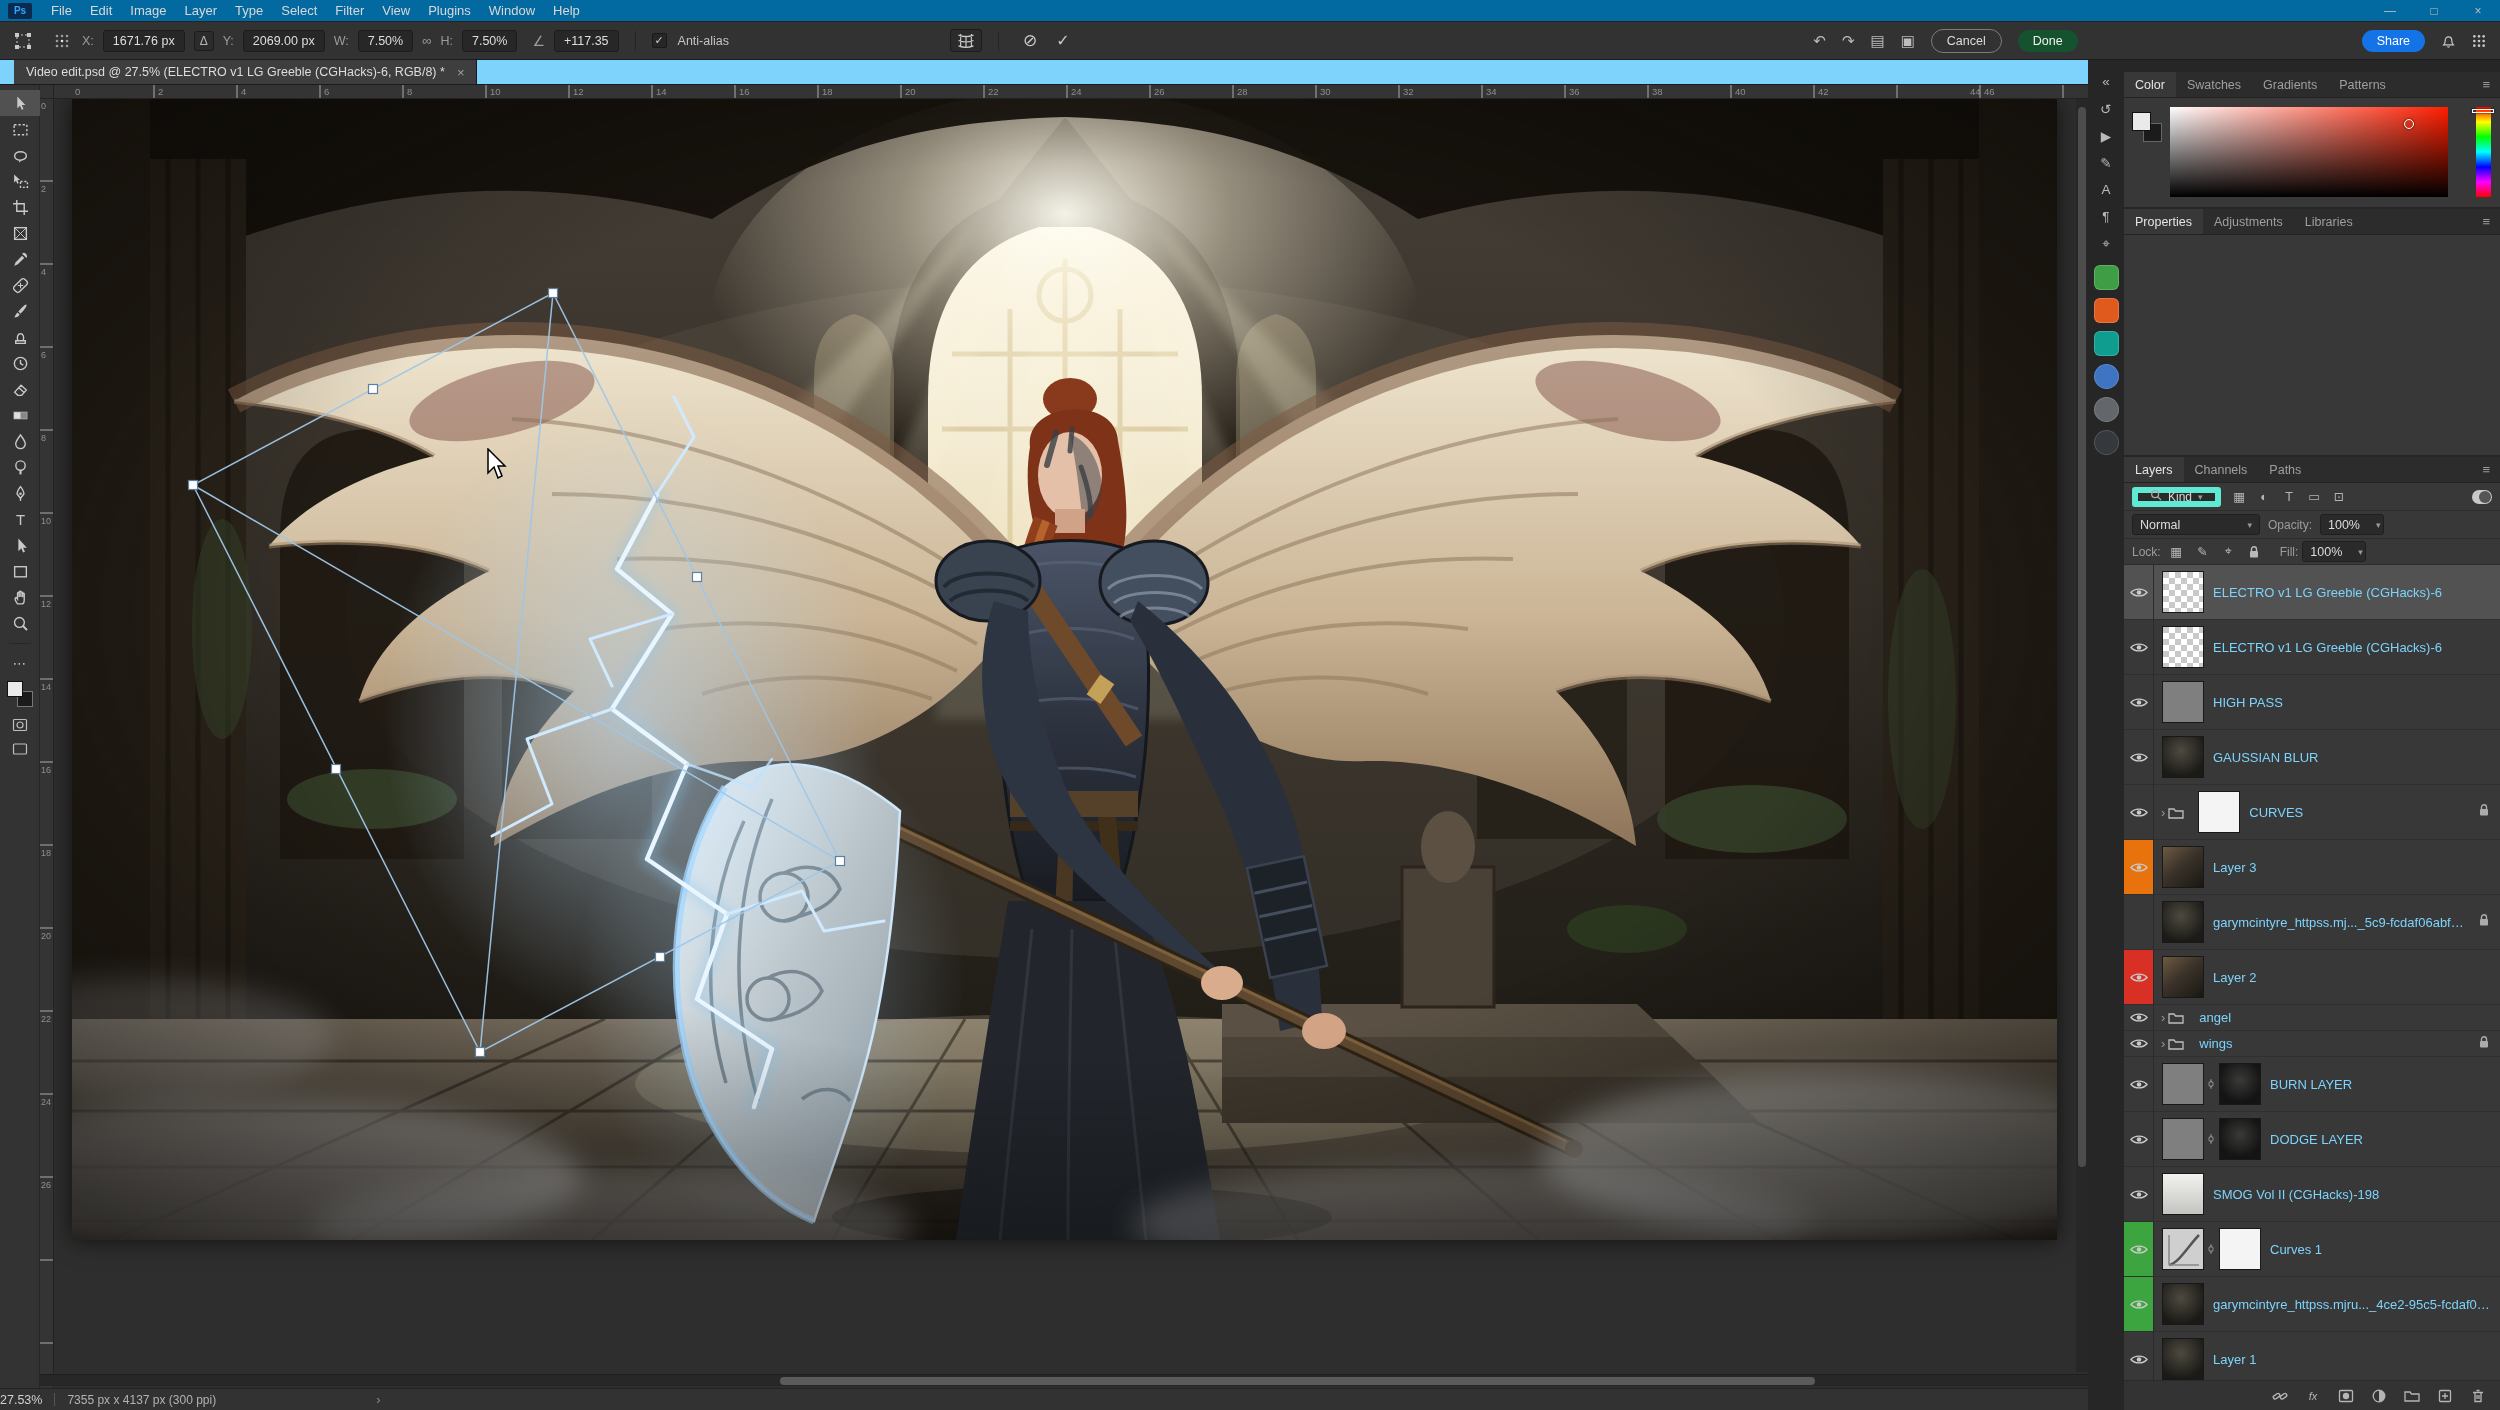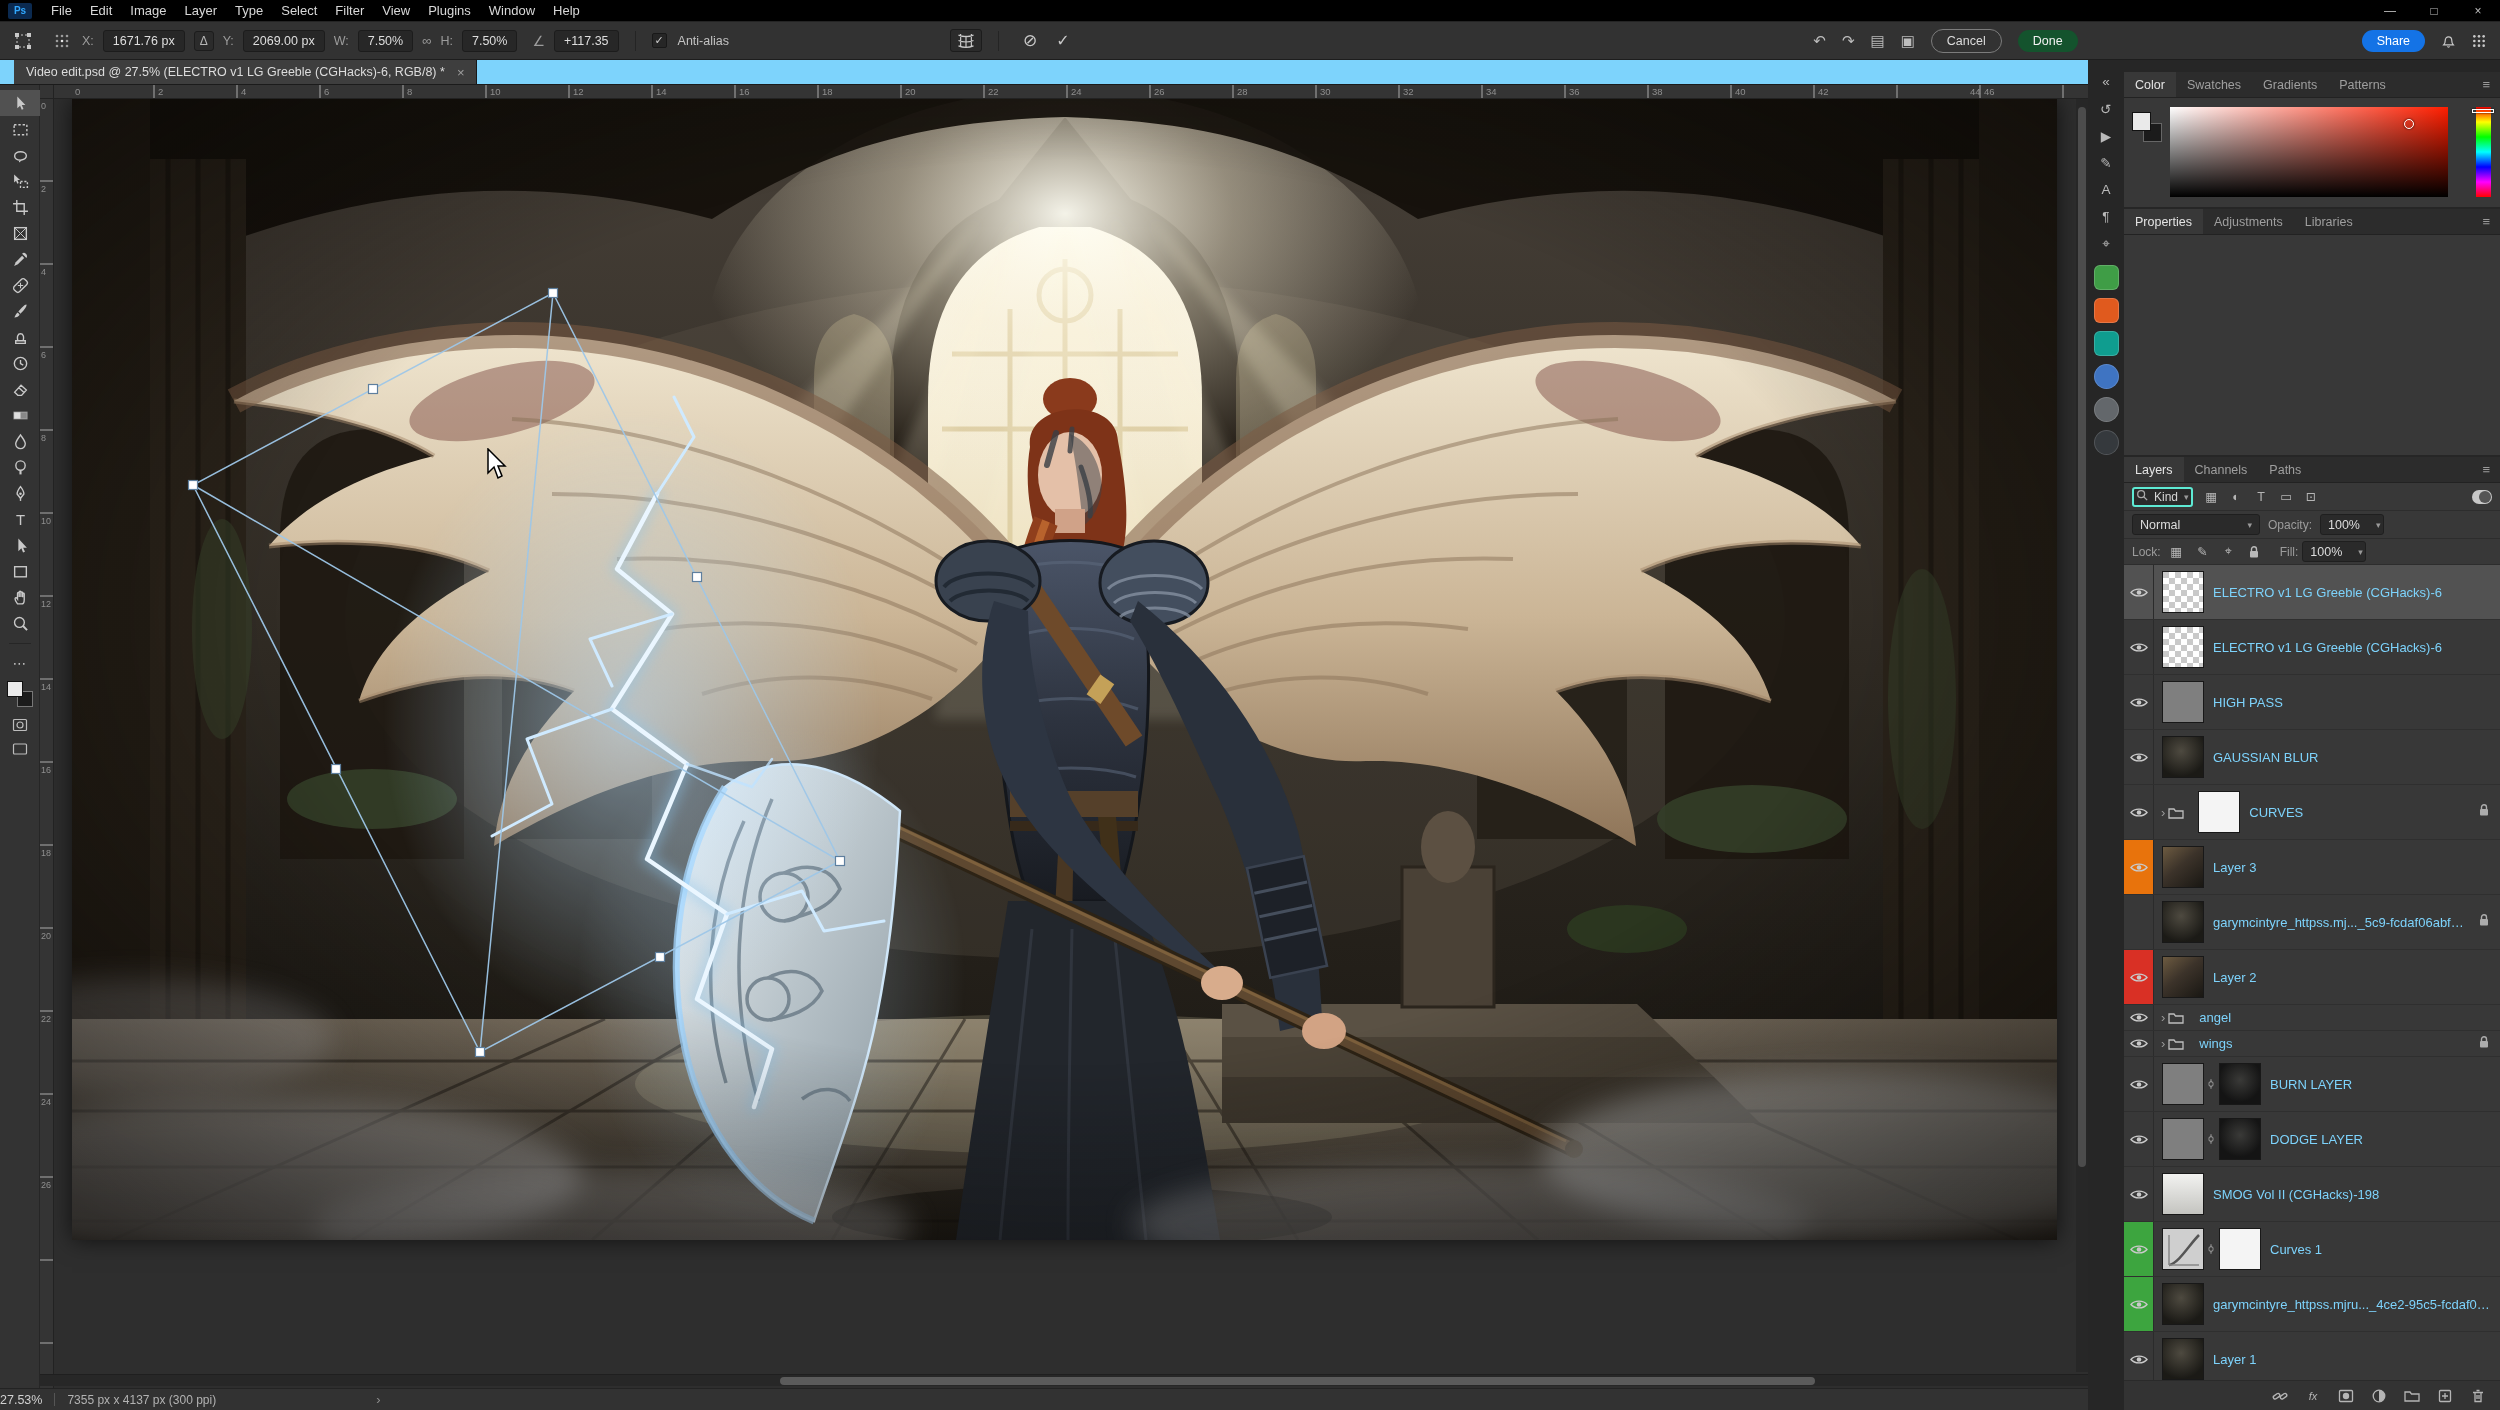--- a/index.html
+++ b/index.html
@@ -1,20 +1,20 @@
 <!DOCTYPE html>
 <html><head>
 <meta charset="utf-8">
 <style>
 *{margin:0;padding:0;box-sizing:border-box;font-family:"Liberation Sans","DejaVu Sans",sans-serif;}
 html,body{width:2500px;height:1410px;background:#1e1e1e;overflow:hidden;}
 #root{position:relative;width:2500px;height:1410px;background:#323232;color:#d4d4d4;}
 
 
-#menubar{position:absolute;left:0;top:0;width:2500px;height:22px;background:#000000;border-bottom:1px solid #242424;display:flex;align-items:center;z-index:40;}
+#menubar{position:absolute;left:0;top:0;width:2500px;height:22px;background:#0369a1;border-bottom:1px solid #242424;display:flex;align-items:center;z-index:40;}
 .ps-logo{width:24px;height:16px;margin-left:8px;background:#0b2a50;color:#31a8ff;font-size:10px;font-weight:bold;display:flex;align-items:center;justify-content:center;border-radius:2px;}
 #menu-items{display:flex;margin-left:10px;height:100%;}
 .menu-item{padding:0 9px;font-size:13px;line-height:22px;color:#d8d8d8;cursor:default;}
 .win-controls{margin-left:auto;display:flex;height:100%;}
 .winbtn{width:44px;text-align:center;line-height:22px;font-size:12px;color:#bdbdbd;}
 
 
 #optionsbar{position:absolute;left:0;top:22px;width:2500px;height:38px;background:#323232;border-bottom:1px solid #1d1d1d;display:flex;align-items:center;z-index:35;}
 .opt-left{display:flex;align-items:center;gap:9px;padding-left:14px;}
 .tool-badge{display:flex;margin-right:14px;}
@@ -104,21 +104,21 @@
 .satbox{position:absolute;left:46px;top:9px;width:278px;height:90px;background:linear-gradient(to top,#000,rgba(0,0,0,0)),linear-gradient(to right,#fff,#ff1e00);}
 .satcursor{position:absolute;left:84%;top:13%;width:10px;height:10px;border:1.5px solid #fff;border-radius:50%;box-shadow:0 0 2px #000;}
 .huebar{position:absolute;right:9px;top:9px;width:15px;height:90px;background:linear-gradient(to bottom,#f00,#ff0,#0f0,#0ff,#00f,#f0f,#f00);}
 .huemark{position:absolute;left:-4px;top:2px;width:22px;height:4px;border:1px solid #fff;box-shadow:0 0 2px #000;}
 
 
 .props-empty{display:block;padding:14px 12px;font-size:12.5px;color:#9a9a9a;}
 
 
 .filter-row{display:flex;align-items:center;height:28px;padding:0 8px;gap:7px;border-bottom:1px solid #2d2d2d;flex:none;}
-.kind-box{display:flex;align-items:center;gap:6px;background:#2a2a2a;border:2px solid #5eead4;border-radius:3px;height:20px;padding:0 2px;font-size:12px;color:#d5d5d5;}
+.kind-box{display:flex;align-items:center;gap:6px;background:#2a2a2a;border:6px solid #5eead4;border-radius:3px;height:20px;padding:0 12px;font-size:12px;color:#d5d5d5;}
 .caret{color:#999;font-size:9px;}
 #filter-icons{display:flex;gap:2px;}
 .f-ic{width:23px;height:20px;display:flex;align-items:center;justify-content:center;font-size:12.5px;color:#b5b5b5;}
 .filter-toggle{margin-left:auto;width:20px;height:14px;border-radius:7px;background:#c8c8c8;position:relative;}
 .filter-toggle::after{content:"";position:absolute;right:1px;top:1px;width:12px;height:12px;border-radius:50%;background:#555;}
 .blend-row{display:flex;align-items:center;height:28px;padding:0 8px;gap:8px;border-bottom:1px solid #2d2d2d;flex:none;}
 .sel{display:flex;align-items:center;justify-content:space-between;background:#2a2a2a;border:1px solid #1f1f1f;border-radius:3px;height:21px;padding:0 7px;font-size:12.5px;color:#dcdcdc;gap:16px;}
 .sel.wide{width:128px;}
 .sel.small{width:64px;}
 .lbl{font-size:12px;color:#9c9c9c;}

